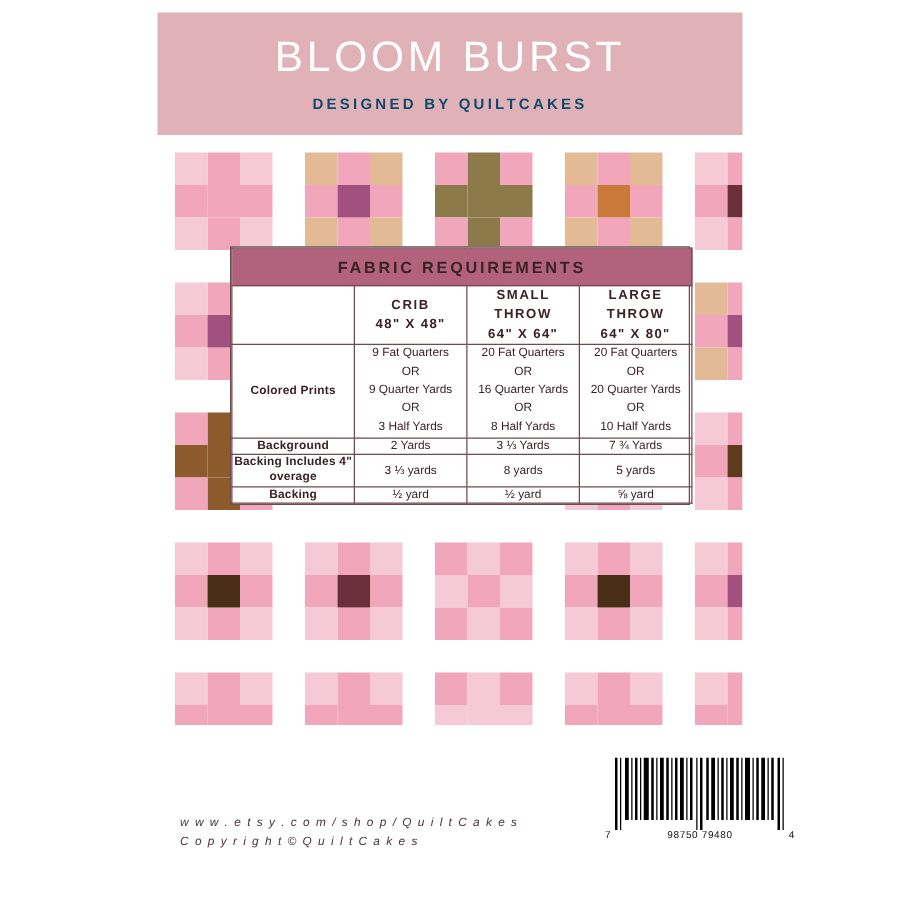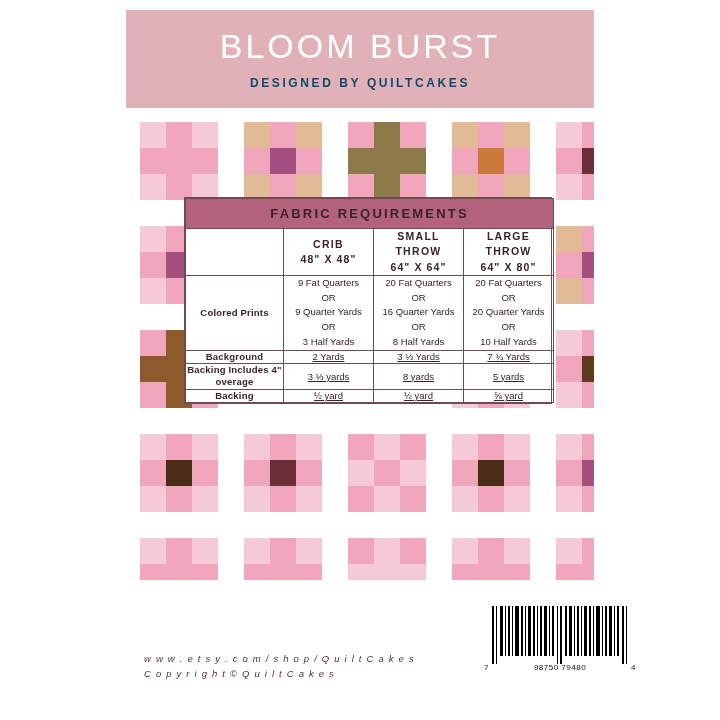--- a/index.html
+++ b/index.html
@@ -118,21 +118,20 @@
     padding: 4px 3px;
   }
   .cell-multi {
     font-size: 9.5px;
     line-height: 1.55;
     padding: 7px 2px;
   }
   .cell-one {
     font-size: 9.5px;
     padding: 9px 2px;
-    text-decoration: underline;
   }
   .cell-multi span, .cell-one span { display: block; }
 
   
   .footer-text {
     position: absolute;
     left: 144px;
     top: 652px;
     font-size: 9.5px;
     color: #4b3236;

